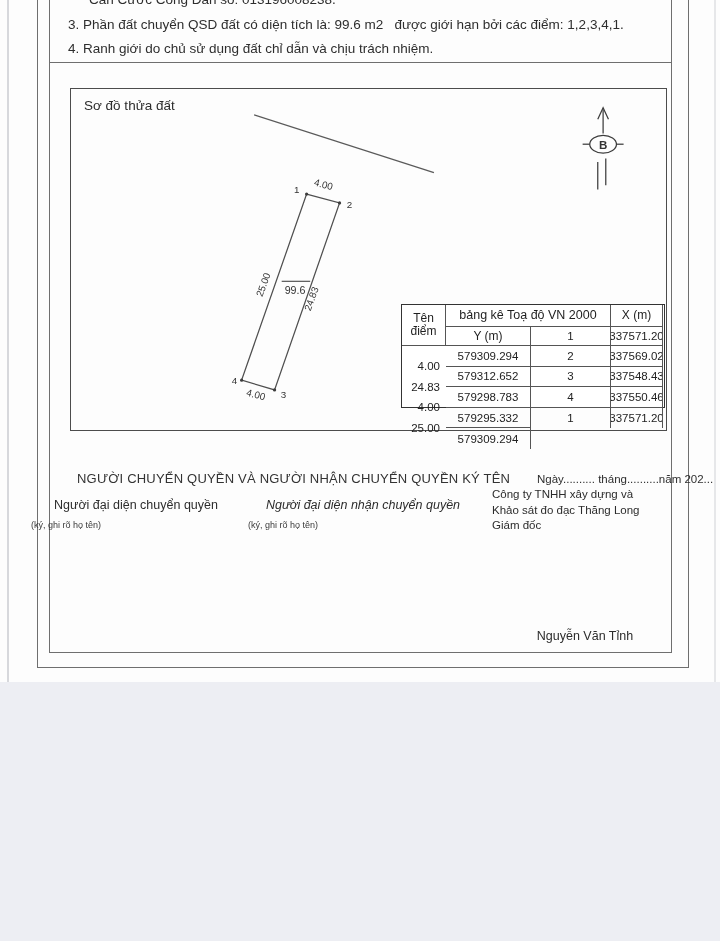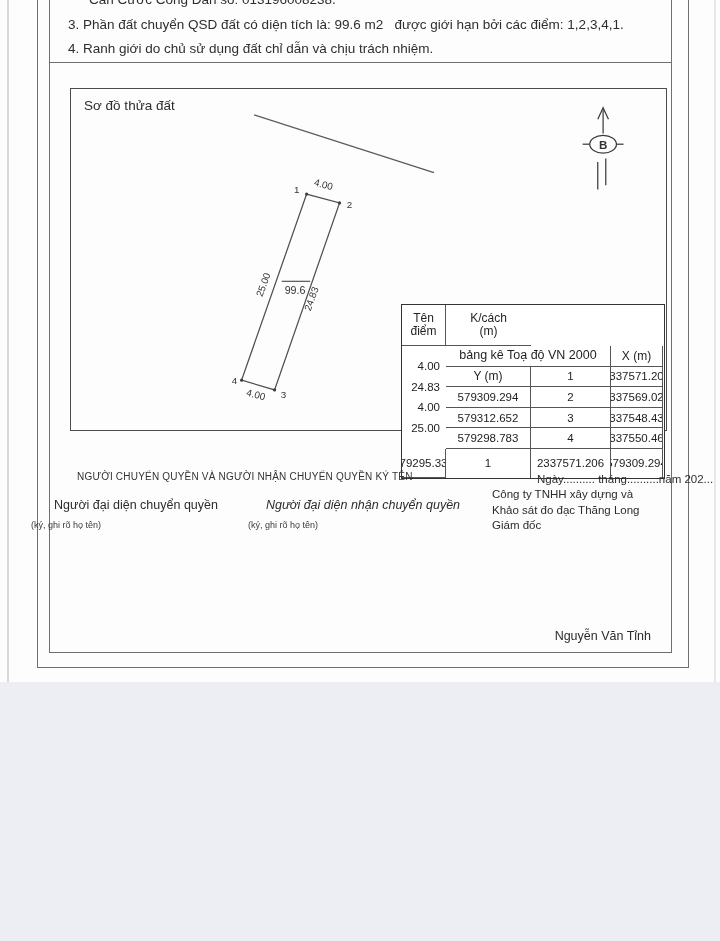--- a/index.html
+++ b/index.html
@@ -20,44 +20,44 @@
                  border:1px solid #6f6f6f; }
   .section-divider { position:absolute; left:50px; top:62px; width:621px; height:1px; background:#6f6f6f; }
 
   .diagram-box { position:absolute; left:70px; top:88px; width:597px; height:343px;
                  border:1.5px solid #4c4c4c; }
   .diagram-title { position:absolute; left:13px; top:9px; font-size:13.5px; color:#2c2c2c; }
   .diagram-svg { position:absolute; left:0; top:0; width:100%; height:100%; }
   .diagram-svg text { font-family:"Liberation Sans", sans-serif; fill:#333; }
 
   
-  .coord-table { position:absolute; left:401px; top:304px; width:264px; height:175px;
+  .coord-table { position:absolute; left:401px; top:304px; width:264px; height:104px;
                  border:1.5px solid #333; background:#fff;
                  display:grid; grid-template-columns:44px 85px 80px 52px;
                  grid-template-rows:22px 19px repeat(5, 20.6px); }
   .coord-table .cell { border-right:1px solid #555; border-bottom:1px solid #555;
                        display:flex; align-items:center; justify-content:center;
                        font-size:11.5px; color:#222; text-align:center; line-height:1.05; overflow:hidden; }
   .coord-table .no-r { border-right:none; }
   .coord-table .no-b { border-bottom:none; }
   .coord-table .hdr { font-size:12px; color:#1f1f1f; }
   .coord-table .title-cell { grid-column:2/4; font-size:12.5px; }
   .coord-table .point-hdr { grid-row:1/3; padding:0 6px; }
   .coord-table .k-hdr { grid-row:1/3; flex-direction:column; }
   .coord-table .k-data { grid-row:3/8; position:relative; }
   .k-val { position:absolute; right:6px; font-size:11.5px; color:#222; }
 
   
-  .sig-heading { position:absolute; left:77px; top:471px; font-size:10px; letter-spacing:.2px; color:#333; }
+  .sig-heading { position:absolute; left:77px; top:471px; font-size:13px; letter-spacing:.2px; color:#333; }
   .date-line { position:absolute; left:497px; top:473px; font-size:11.5px; color:#2e2e2e;padding-left:40px; }
   .company-block { position:absolute; left:492px; top:487px; width:172px; text-align:left;
                    font-size:11.5px; line-height:15.5px; color:#2c2c2c; }
   .signer { position:absolute; width:210px; text-align:center; top:498px; font-size:12.5px; color:#2c2c2c; }
   .signer-note { position:absolute; width:210px; text-align:left; top:520px; font-size:9px; color:#3a3a3a; }
-  .director-name { position:absolute; left:519px; top:629px; width:132px; text-align:right;
+  .director-name { position:absolute; left:519px; top:629px; width:132px; text-align:center;
                    font-size:12.5px; color:#2c2c2c; }
 
   
   .toolbar { position:absolute; left:0; top:682px; width:720px; height:259px; background:#edeef3; }
 </style>
 </head>
 <body>
 
 <div id="app">
 
@@ -109,24 +109,20 @@
           <line x1="556" y1="82" x2="556" y2="113"></line>
           <line x1="565" y1="78" x2="565" y2="108"></line>
         </g>
         <text x="562" y="67" font-size="13" font-weight="bold" text-anchor="middle" font-family="Liberation Serif, serif">B</text>
       </svg>
     </div>
 
     <div class="coord-table">
       <div class="cell hdr point-hdr">Tên điểm</div>
       <div class="cell hdr title-cell">bảng kê Toạ độ VN 2000</div>
-      <div class="cell hdr k-hdr no-r">
-        <span>K/cách</span>
-        <span>(m)</span>
-      </div>
       <div class="cell hdr">X (m)</div>
       <div class="cell hdr">Y (m)</div>
 
       <div class="cell">1</div>
       <div class="cell">2337571.206</div>
       <div class="cell">579309.294</div>
       <div class="cell k-data no-r no-b">
         <span class="k-val" style="top:14px;">4.00</span>
         <span class="k-val" style="top:35px;">24.83</span>
         <span class="k-val" style="top:55px;">4.00</span>

